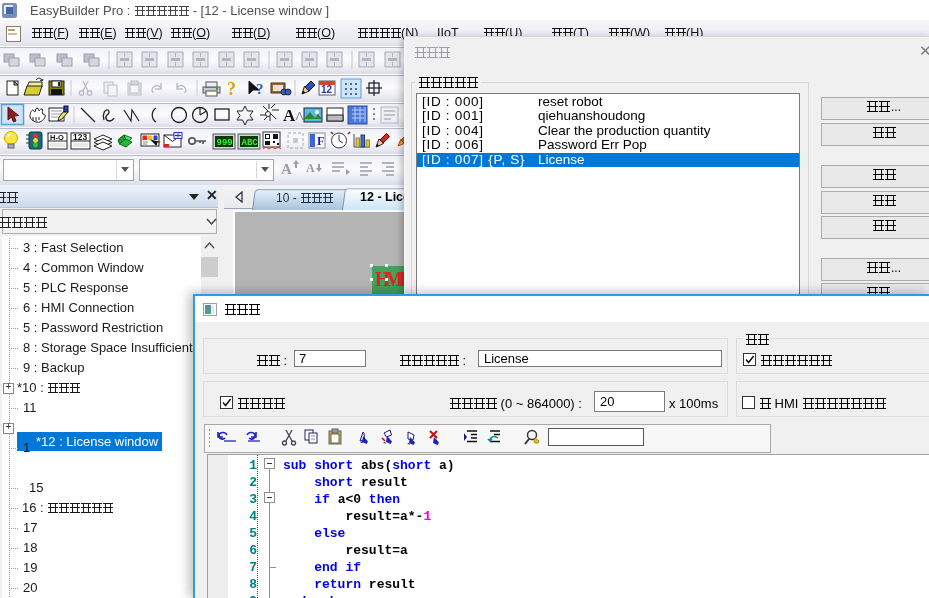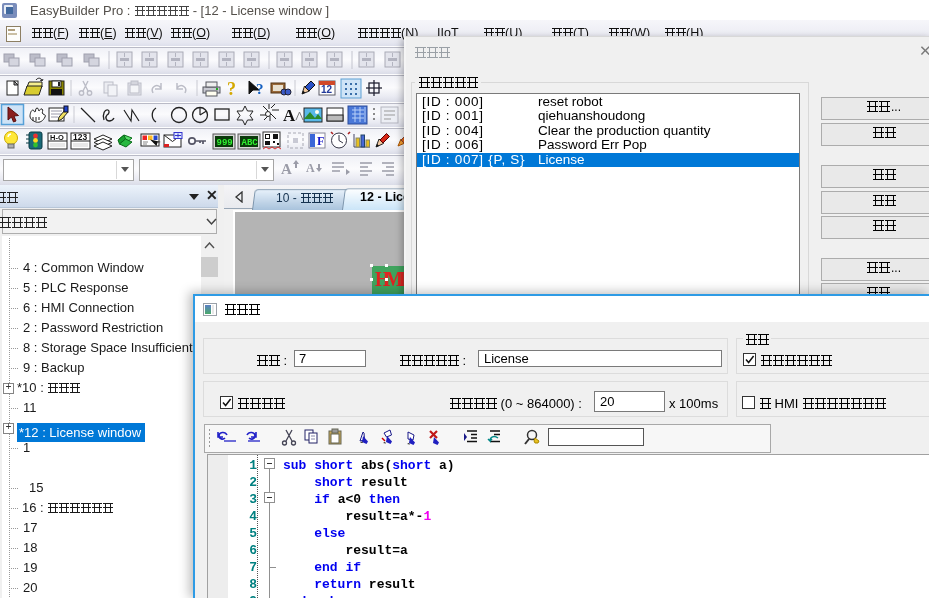--- a/index.html
+++ b/index.html
@@ -375,31 +375,32 @@
 <div class="a" style="left:2px;top:209px;width:215px;height:25px;background:#f2f2f2;border:1px solid #adadad;box-sizing:border-box">
   <span class="a" style="left:-4px;top:5px;font-size:13px;color:#222"><i class="y"></i><i class="y"></i><i class="y"></i><i class="y"></i></span>
   <svg class="a" style="left:203px;top:8px" width="11" height="8">
       <path d="M1 1l4.5 5L10 1" stroke="#444" stroke-width="1.5" fill="none"></path>
     </svg>
 </div>
 
 <div class="a" style="left:2px;top:236px;width:216px;height:362px;background:#fff;overflow:hidden" id="tree">
 
   <div class="a" style="left:7px;top:2px;width:1px;height:360px;background-image:linear-gradient(#999 1px,transparent 1px);background-size:1px 2px"></div>
+  <div class="trow" style="top:2px"><s class="st"></s><span style="margin-left:21px">3 : Fast Selection</span></div>
   <div class="trow" style="top:22px"><s class="st"></s><span style="margin-left:21px">4 : Common Window</span></div>
   <div class="trow" style="top:42px"><s class="st"></s><span style="margin-left:21px">5 : PLC Response</span></div>
   <div class="trow" style="top:62px"><s class="st"></s><span style="margin-left:21px">6 : HMI Connection</span></div>
-  <div class="trow" style="top:82px"><s class="st"></s><span style="margin-left:21px">2 : Password Restriction</span></div>
+  <div class="trow" style="top:82px"><s class="st"></s><span style="margin-left:21px">5 : Password Restriction</span></div>
   <div class="trow" style="top:102px"><s class="st"></s><span style="margin-left:21px">8 : Storage Space Insufficient</span></div>
   <div class="trow" style="top:122px"><s class="st"></s><span style="margin-left:21px">9 : Backup</span></div>
   <div class="trow" style="top:142px"><s class="eb">+</s><span style="margin-left:15px">*10 : <i class="z"></i><i class="z"></i><i class="z"></i></span></div>
   <div class="trow" style="top:162px"><s class="st"></s><span style="margin-left:21px">11</span></div>
   <div class="trow" style="top:182px">
       <s class="eb">+</s>
-      <span class="a" style="left:15px;top:5px;width:126px;height:19px;background:#0078d7;color:#fff;padding-left:2px">*12 : License window</span>
+      <span class="a" style="left:15px;top:14px;width:126px;height:19px;background:#0078d7;color:#fff;padding-left:19px">*12 : License window</span>
     </div>
   <div class="trow" style="top:202px"><s class="st"></s><span style="margin-left:21px">1</span></div>
   <div class="trow" style="top:242px"><s class="st"></s><span style="margin-left:27px">15</span></div>
   <div class="trow" style="top:262px"><s class="st"></s><span style="margin-left:20px">16 : <i class="z"></i><i class="z"></i><i class="z"></i><i class="z"></i><i class="z"></i><i class="z"></i></span></div>
   <div class="trow" style="top:282px"><s class="st"></s><span style="margin-left:21px">17</span></div>
   <div class="trow" style="top:302px"><s class="st"></s><span style="margin-left:21px">18</span></div>
   <div class="trow" style="top:322px"><s class="st"></s><span style="margin-left:21px">19</span></div>
   <div class="trow" style="top:342px"><s class="st"></s><span style="margin-left:21px">20</span></div>
 
   <div class="a" style="left:199px;top:0;width:17px;height:362px;background:#f0f0f0">

